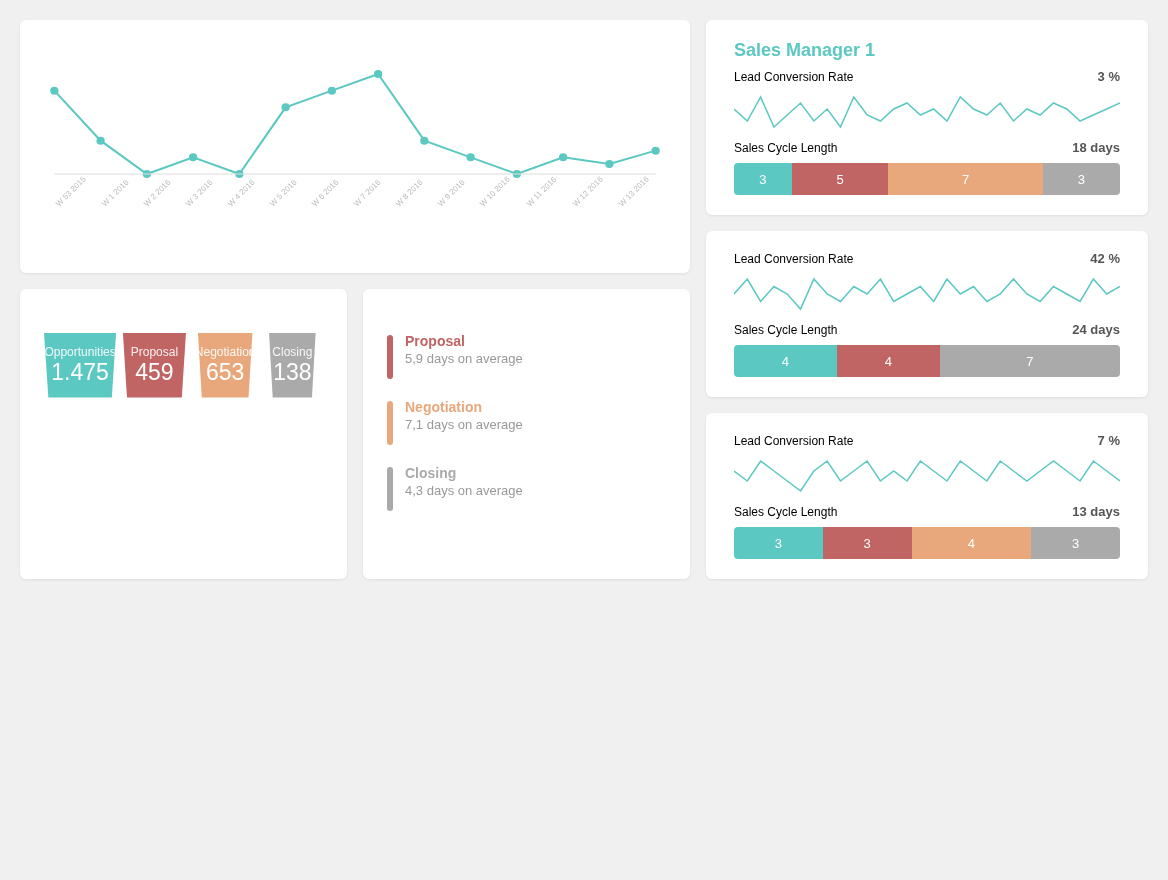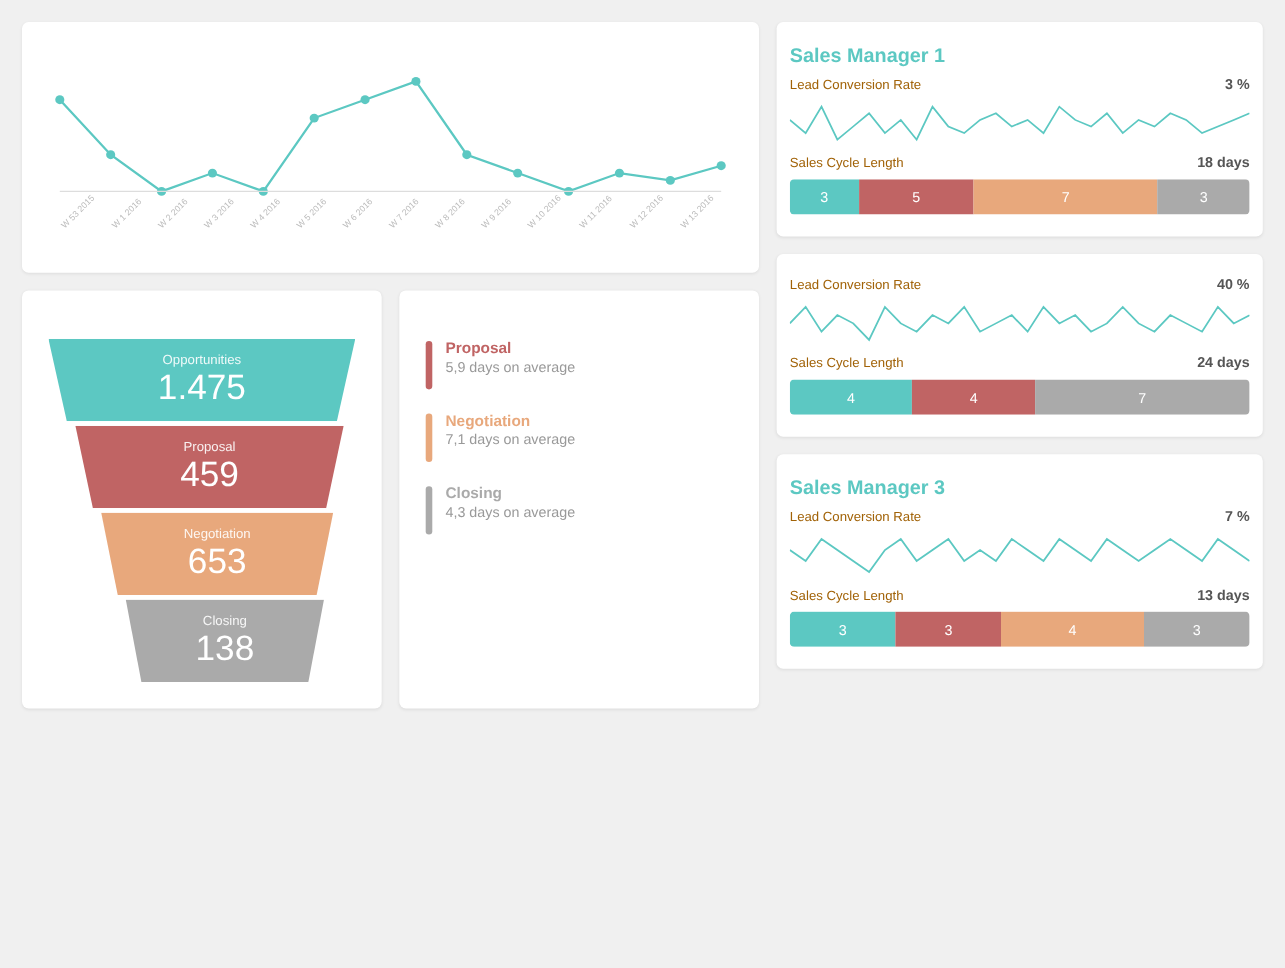--- a/index.html
+++ b/index.html
@@ -57,37 +57,37 @@
     
     .funnel-title {
       text-align: center;
       color: #5cc8c2;
       font-size: 18px;
       font-weight: 600;
       margin-bottom: 20px;
     }
     .funnel-container {
       display: flex;
-      flex-direction: column;
-      align-items: flex-end;
+      flex-direction: row;
+      align-items: flex-start;
       gap: 4px;
     }
     .funnel-item {
       display: flex;
       flex-direction: column;
       align-items: center;
       justify-content: center;
       color: #fff;
       font-size: 13px;
       clip-path: polygon(5% 0%, 95% 0%, 88% 100%, 12% 100%);
       width: 100%;
       padding: 12px 0;
     }
     .funnel-item .f-label { font-size: 12px; opacity: 0.9; }
-    .funnel-item .f-value { font-size: 32px; font-weight: 300; }
+    .funnel-item .f-value { font-size: 23px; font-weight: 300; }
     .funnel-item-1 { background: #5cc8c2; clip-path: polygon(0% 0%, 100% 0%, 94% 100%, 6% 100%); }
     .funnel-item-2 { background: #c06464; clip-path: polygon(4% 0%, 96% 0%, 90% 100%, 10% 100%); width: 95%; }
     .funnel-item-3 { background: #e8a87c; clip-path: polygon(8% 0%, 92% 0%, 86% 100%, 14% 100%); width: 90%; }
     .funnel-item-4 { background: #aaa; clip-path: polygon(12% 0%, 88% 0%, 82% 100%, 18% 100%); width: 85%; }
 
     
     .stages-title {
       color: #5cc8c2;
       font-size: 17px;
       font-weight: 600;
@@ -120,37 +120,37 @@
     .right-col {
       grid-column: 2;
       grid-row: 1 / 3;
       display: flex;
       flex-direction: column;
       gap: 16px;
     }
     .manager-card {
       background: #fff;
       border-radius: 6px;
-      padding: 20px 12px;
+      padding: 20px 28px;
       box-shadow: 0 1px 3px rgba(0,0,0,0.08);
     }
     .manager-name {
       color: #5cc8c2;
       font-size: 18px;
       font-weight: 600;
       margin-bottom: 8px;
     }
     .metric-row {
       display: flex;
       justify-content: space-between;
       align-items: center;
       margin-bottom: 4px;
     }
     .metric-label {
-      color: #a16207;
+      color: #000000;
       font-size: 12px;
     }
     .metric-value {
       font-size: 13px;
       font-weight: 600;
       color: #555;
     }
     .sparkline-container {
       width: 100%;
       height: 40px;
@@ -261,21 +261,21 @@
 
       <div class="stacked-segment seg-peach" style="flex:40">7</div>
 
       <div class="stacked-segment seg-gray" style="flex:20">3</div>
 
       </div>
     </div>
       <div class="manager-card">
       <div class="metric-row">
         <span class="metric-label">Lead Conversion Rate</span>
-        <span class="metric-value">40 %</span>
+        <span class="metric-value">42 %</span>
       </div>
       <div class="sparkline-container">
         <svg width="100%" height="40" viewBox="0 0 380 40" preserveAspectRatio="none">
           <polyline fill="none" stroke="#5cc8c2" stroke-width="1.5" points="0,20 13.10344827586207,5 26.20689655172414,27.5 39.310344827586206,12.5 52.41379310344828,20 65.51724137931035,35 78.62068965517241,5 91.72413793103449,20 104.82758620689656,27.5 117.93103448275862,12.5 131.0344827586207,20 144.13793103448276,5 157.24137931034483,27.5 170.3448275862069,20 183.44827586206898,12.5 196.55172413793105,27.5 209.6551724137931,5 222.75862068965515,20 235.86206896551724,12.5 248.9655172413793,27.5 262.0689655172414,20 275.17241379310343,5 288.2758620689655,20 301.3793103448276,27.5 314.48275862068965,12.5 327.5862068965517,20 340.6896551724138,27.5 353.7931034482759,5 366.89655172413796,20 380,12.5"></polyline>
         </svg>
       </div>
       <div class="metric-row">
         <span class="metric-label">Sales Cycle Length</span>
         <span class="metric-value">24 days</span>
       </div>
@@ -284,21 +284,20 @@
       <div class="stacked-segment seg-teal" style="flex:16">4</div>
 
       <div class="stacked-segment seg-red" style="flex:16">4</div>
 
 
       <div class="stacked-segment seg-gray" style="flex:28">7</div>
 
       </div>
     </div>
       <div class="manager-card">
-      <div class="manager-name">Sales Manager 3</div>
       <div class="metric-row">
         <span class="metric-label">Lead Conversion Rate</span>
         <span class="metric-value">7 %</span>
       </div>
       <div class="sparkline-container">
         <svg width="100%" height="40" viewBox="0 0 380 40" preserveAspectRatio="none">
           <polyline fill="none" stroke="#5cc8c2" stroke-width="1.5" points="0,15.000000000000002 13.10344827586207,25.000000000000004 26.20689655172414,5 39.310344827586206,15.000000000000002 52.41379310344828,25.000000000000004 65.51724137931035,35 78.62068965517241,15.000000000000002 91.72413793103449,5 104.82758620689656,25.000000000000004 117.93103448275862,15.000000000000002 131.0344827586207,5 144.13793103448276,25.000000000000004 157.24137931034483,15.000000000000002 170.3448275862069,25.000000000000004 183.44827586206898,5 196.55172413793105,15.000000000000002 209.6551724137931,25.000000000000004 222.75862068965515,5 235.86206896551724,15.000000000000002 248.9655172413793,25.000000000000004 262.0689655172414,5 275.17241379310343,15.000000000000002 288.2758620689655,25.000000000000004 301.3793103448276,15.000000000000002 314.48275862068965,5 327.5862068965517,15.000000000000002 340.6896551724138,25.000000000000004 353.7931034482759,5 366.89655172413796,15.000000000000002 380,25.000000000000004"></polyline>
         </svg>
       </div>
       <div class="metric-row">

